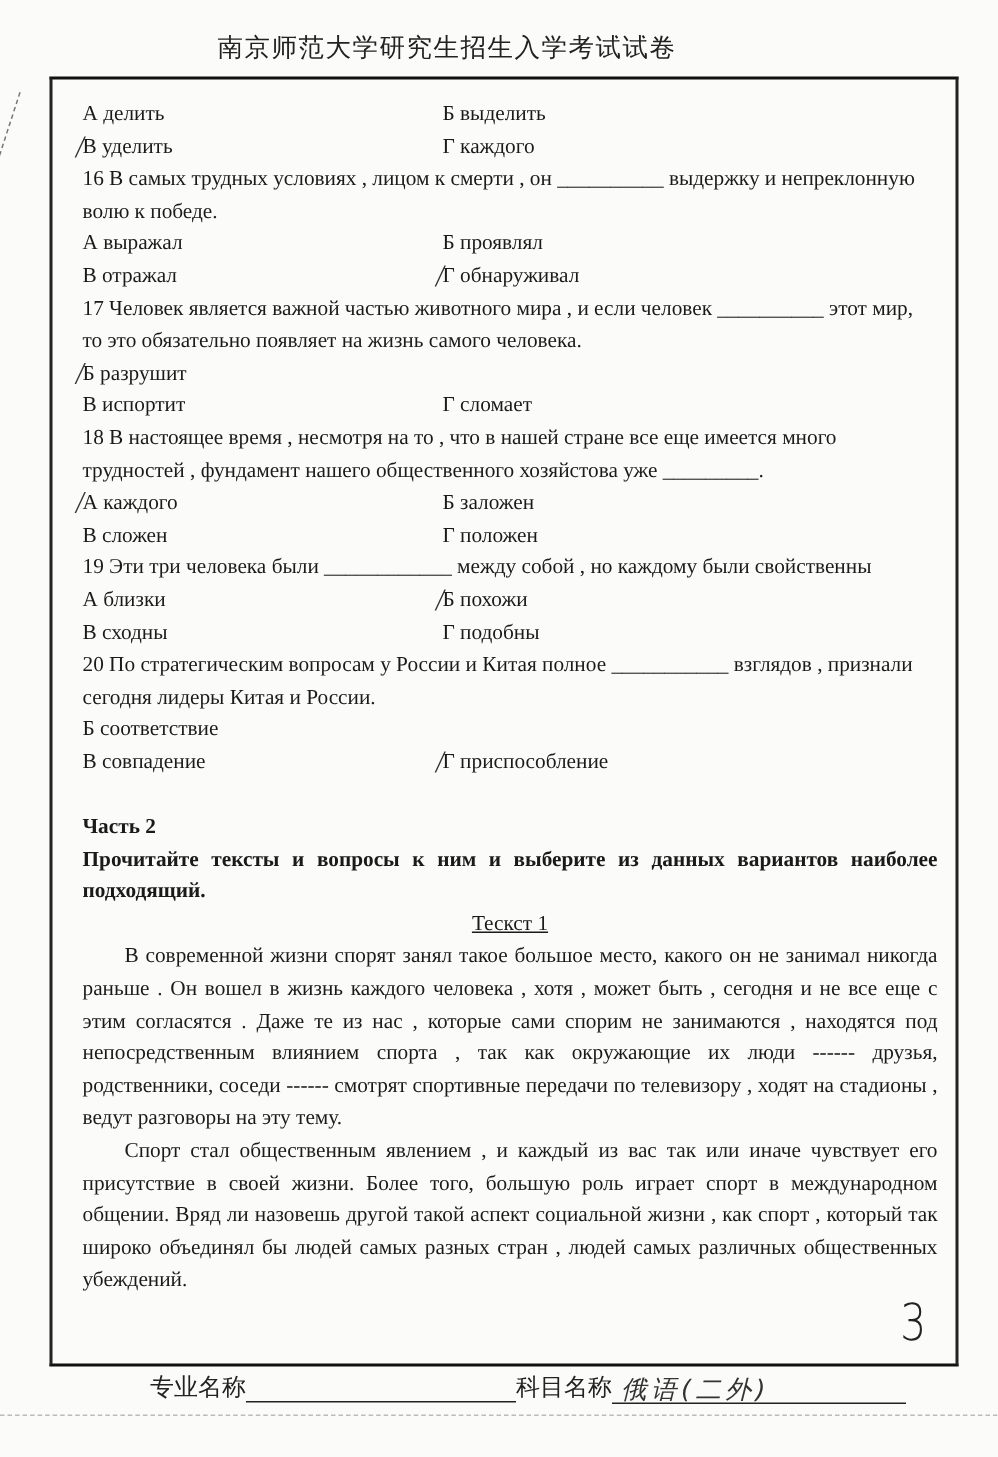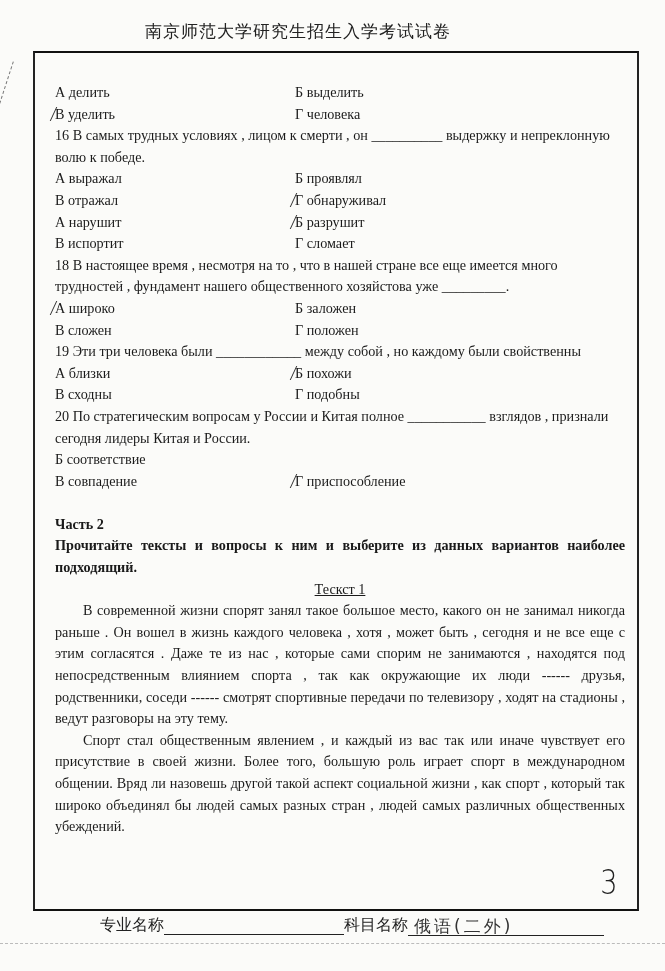--- a/index.html
+++ b/index.html
@@ -16,21 +16,21 @@
   .frame {
     position:absolute; left:33px; top:51px; width:602px; height:856px;
     border-top:2px solid #111; border-right:2px solid #222;
     border-left:2px solid #222; border-bottom:2px solid #111;
   }
   .margin-stroke {
     position:absolute; left:2px; top:60px; width:1px; height:70px;
     border-left:1px dashed #777; transform:rotate(18deg);
   }
   .content {
-    position:absolute; left:55px; top:82px; width:570px;
+    position:absolute; left:55px; top:66px; width:570px;
     font-size:14.2px; line-height:21.6px;
   }
   .row { display:flex; height:21.6px; white-space:nowrap; }
   .opt-a { width:240px; }
   .opt-b { }
   .para { text-align:justify; text-align-last:left; }
   .para-indent { text-indent:28px; text-align:justify; }
   .bold { font-weight:bold; }
   .center { text-align:center;text-decoration:underline; }
   .mark { position:relative; }
@@ -43,21 +43,21 @@
     position:absolute; left:598px; top:862px; font-family:"DejaVu Sans",sans-serif;
     font-size:34px; font-weight:lighter; color:#222; transform:scaleX(0.8);
   }
   .footer {
     position:absolute; top:915px; left:100px; font-family:"DejaVu Sans",sans-serif;
     font-size:16px; color:#222; display:flex; align-items:center;
   }
   .footer .blank { display:inline-block; border-bottom:1px solid #222; height:18px; }
   .footer .hand {
     display:inline-block; border-bottom:1px solid #222; width:190px; height:20px;
-    font-family:"DejaVu Sans",sans-serif; font-size:17px; color:#333;
+    font-family:"DejaVu Sans",sans-serif; font-size:17px; font-style:italic; color:#333;
     padding-left:6px; letter-spacing:3px;
   }
   .footer-shadow {
     position:absolute; top:943px; left:0; width:665px; height:1px;
     border-top:1px dashed #bbb;
   }
 </style>
 </head>
 <body>
 
@@ -67,51 +67,54 @@
 <div class="frame"></div>
 
 <div class="content">
 
   <div class="row">
     <span class="opt-a">А делить</span>
     <span class="opt-b">Б выделить</span>
   </div>
   <div class="row">
     <span class="opt-a mark">В уделить</span>
-    <span class="opt-b">Г человека</span>
+    <span class="opt-b">Г каждого</span>
   </div>
 
   <div class="para">
     <div>16 В самых трудных условиях , лицом к смерти , он __________ выдержку и непреклонную</div>
     <div>волю к победе.</div>
   </div>
   <div class="row">
     <span class="opt-a">А выражал</span>
     <span class="opt-b">Б проявлял</span>
   </div>
   <div class="row">
     <span class="opt-a">В отражал</span>
     <span class="opt-b mark">Г обнаруживал</span>
   </div>
 
+  <div class="para">
+    <div>17 Человек является важной частью животного мира , и если человек __________ этот мир,</div>
+    <div>то это обязательно появляет на жизнь самого человека.</div>
+  </div>
   <div class="row">
-    <span class="opt-a">А нарушит</span>
     <span class="opt-b mark">Б разрушит</span>
   </div>
   <div class="row">
     <span class="opt-a">В испортит</span>
     <span class="opt-b">Г сломает</span>
   </div>
 
   <div class="para">
     <div>18 В настоящее время , несмотря на то , что в нашей стране все еще имеется много</div>
     <div>трудностей , фундамент нашего общественного хозяйстова уже _________.</div>
   </div>
   <div class="row">
-    <span class="opt-a mark">А широко</span>
+    <span class="opt-a mark">А каждого</span>
     <span class="opt-b">Б заложен</span>
   </div>
   <div class="row">
     <span class="opt-a">В сложен</span>
     <span class="opt-b">Г положен</span>
   </div>
 
   <div class="para">
     <div>19 Эти три человека были ____________ между собой , но каждому были свойственны</div>
   </div>

